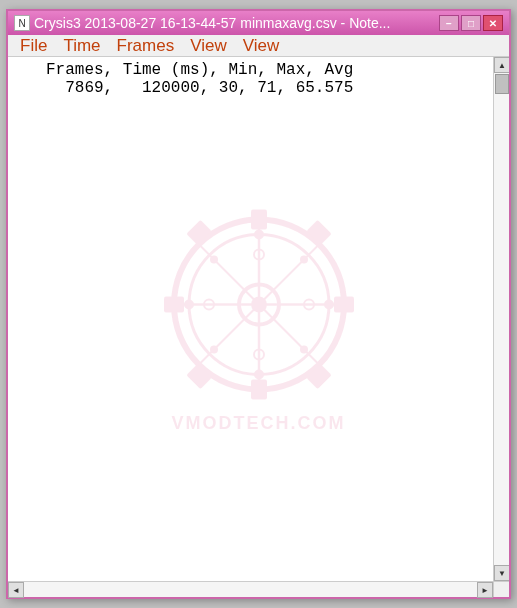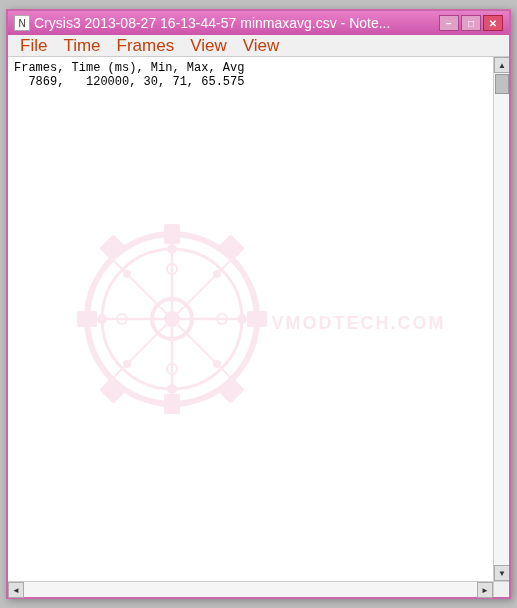--- a/index.html
+++ b/index.html
@@ -101,35 +101,36 @@
       background: white;
       position: relative;
       overflow: hidden;
       display: flex;
     }
 
     .text-content {
       flex: 1;
       padding: 4px 6px;
       font-family: 'Courier New', Courier, monospace;
-      font-size: 12px;
+      font-size: 16px;
       color: #000;
       white-space: pre;
       overflow: auto;
       position: relative;
       z-index: 2;
+      margin-left: 32px;
     }
 
     .watermark {
       position: absolute;
       top: 50%;
       left: 50%;
       transform: translate(-50%, -50%);
       display: flex;
-      flex-direction: row;
+      flex-direction: column;
       align-items: center;
       justify-content: center;
       pointer-events: none;
       z-index: 1;
       opacity: 0.15;
     }
 
     .watermark-logo {
       width: 200px;
       height: 200px;

